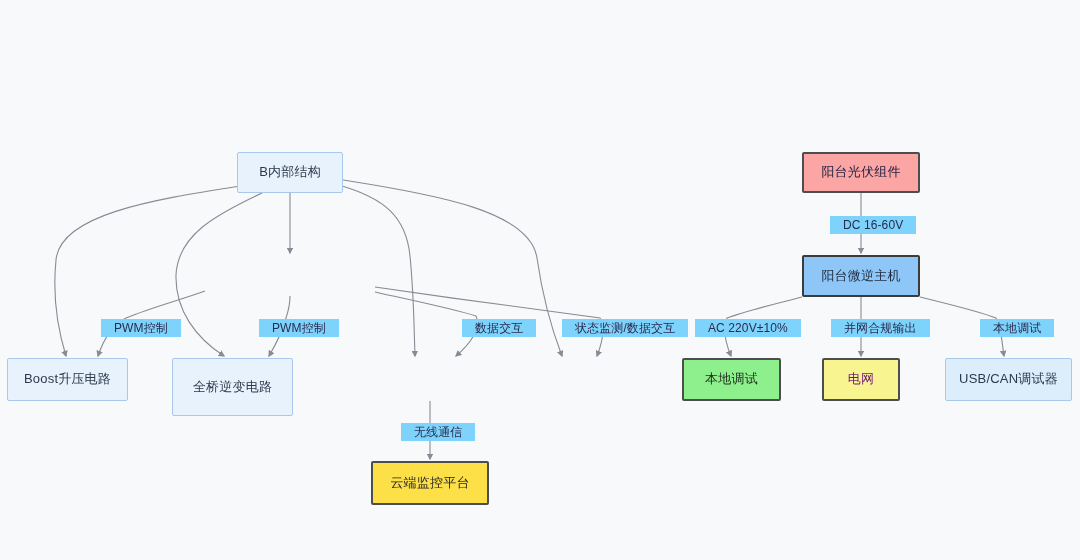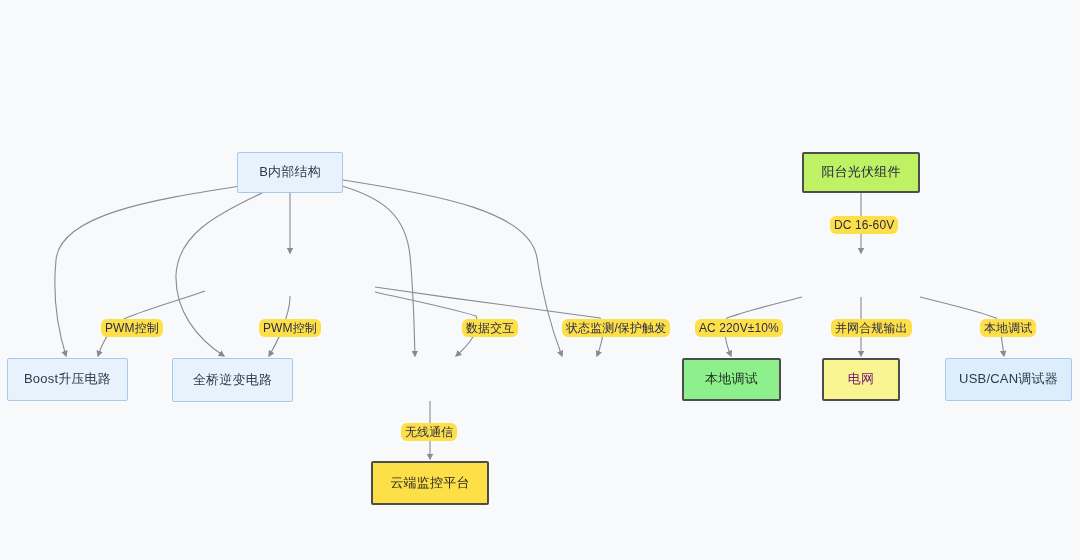--- a/index.html
+++ b/index.html
@@ -42,21 +42,21 @@
     color: #2b3a4a;
   }
   
   .n-orange {
     background: #fde047;
     border: 2px solid #4d4d4d;
     color: #262626;
   }
   
   .n-pink {
-    background: #bef264;
+    background: #fca5a5;
     border: 2px solid #4d4d4d;
     color: #1f1f3d;
   }
   
   .n-blue {
     background: #8ec6f7;
     border: 2px solid #3b3b3b;
     color: #1f2b3d;
   }
   
@@ -75,25 +75,24 @@
   .n-paleblue {
     background: #dceefc;
     border: 1px solid #a8c8ec;
     color: #2b3a4a;
   }
   .edge-label {
     position: absolute;
     font-size: 12px;
     line-height: 16px;
     color: #2b2b4d;
-    background: #fde047;
-    padding: 1px 4px;
+    background: #7dd3fc;
+    padding: 1px 13px;
     white-space: nowrap;
     letter-spacing: 0.1px;
-    border-radius: 6px;
   }
 </style>
 </head>
 <body>
 
 <div id="canvas">
 
   <svg id="edge-layer" viewBox="0 0 1080 560" width="1080" height="560" xmlns="http://www.w3.org/2000/svg">
     <defs>
       <marker id="arrow" viewBox="0 0 10 10" refX="8" refY="5" markerWidth="6" markerHeight="6" orient="auto-start-reverse">
@@ -134,54 +133,57 @@
 
   <div class="node n-lightblue" style="left:237px;top:152px;width:106px;height:41px;">
     <span>B内部结构</span>
   </div>
 
 
   <div class="node n-lightblue" style="left:7px;top:358px;width:121px;height:43px;">
     <span>Boost升压电路</span>
   </div>
 
-  <div class="node n-lightblue" style="left:172px;top:358px;width:121px;height:44px;">
+  <div class="node n-lightblue" style="left:172px;top:358px;width:121px;height:58px;">
     <span>全桥逆变电路</span>
   </div>
 
 
 
   <div class="node n-orange" style="left:371px;top:461px;width:118px;height:44px;">
     <span>云端监控平台</span>
   </div>
 
   <div class="node n-pink" style="left:802px;top:152px;width:118px;height:41px;">
     <span>阳台光伏组件</span>
   </div>
 
+  <div class="node n-blue" style="left:802px;top:255px;width:118px;height:42px;">
+    <span>阳台微逆主机</span>
+  </div>
 
   <div class="node n-green" style="left:682px;top:358px;width:99px;height:43px;">
     <span>本地调试</span>
   </div>
 
   <div class="node n-yellow" style="left:822px;top:358px;width:78px;height:43px;">
     <span>电网</span>
   </div>
 
   <div class="node n-paleblue" style="left:945px;top:358px;width:127px;height:43px;">
     <span>USB/CAN调试器</span>
   </div>
 
   <div class="edge-label" style="left:101px;top:319px;">PWM控制</div>
 
   <div class="edge-label" style="left:259px;top:319px;">PWM控制</div>
 
   <div class="edge-label" style="left:462px;top:319px;">数据交互</div>
 
-  <div class="edge-label" style="left:562px;top:319px;">状态监测/保护触发</div>
+  <div class="edge-label" style="left:562px;top:319px;">状态监测/数据交互</div>
 
   <div class="edge-label" style="left:401px;top:423px;">无线通信</div>
 
   <div class="edge-label" style="left:830px;top:216px;">DC 16-60V</div>
 
   <div class="edge-label" style="left:695px;top:319px;">AC 220V±10%</div>
 
   <div class="edge-label" style="left:831px;top:319px;">并网合规输出</div>
 
   <div class="edge-label" style="left:980px;top:319px;">本地调试</div>

